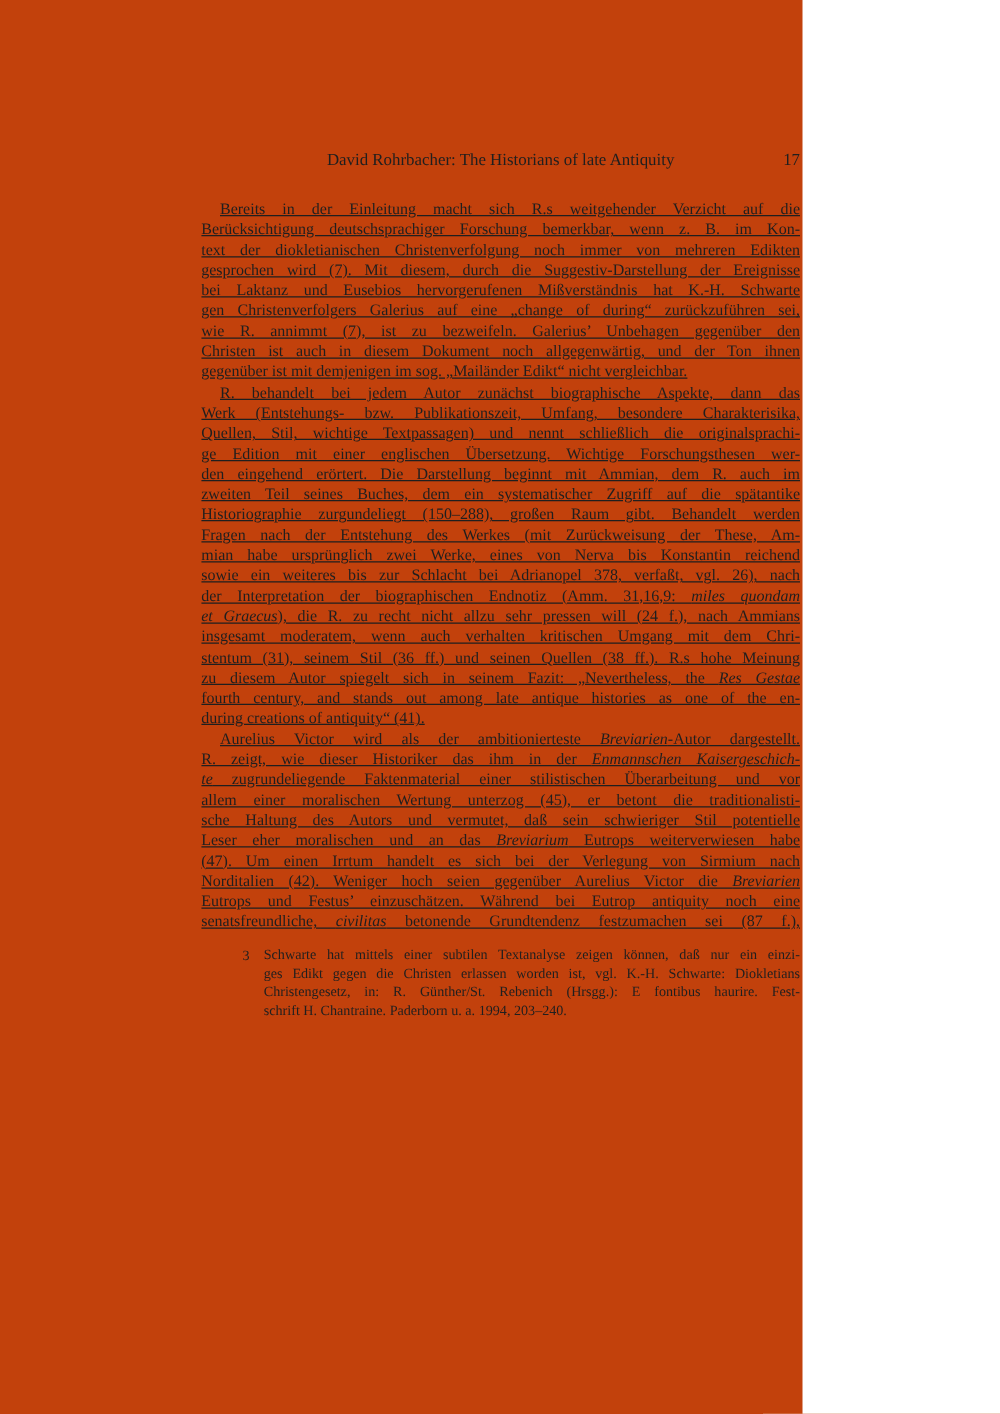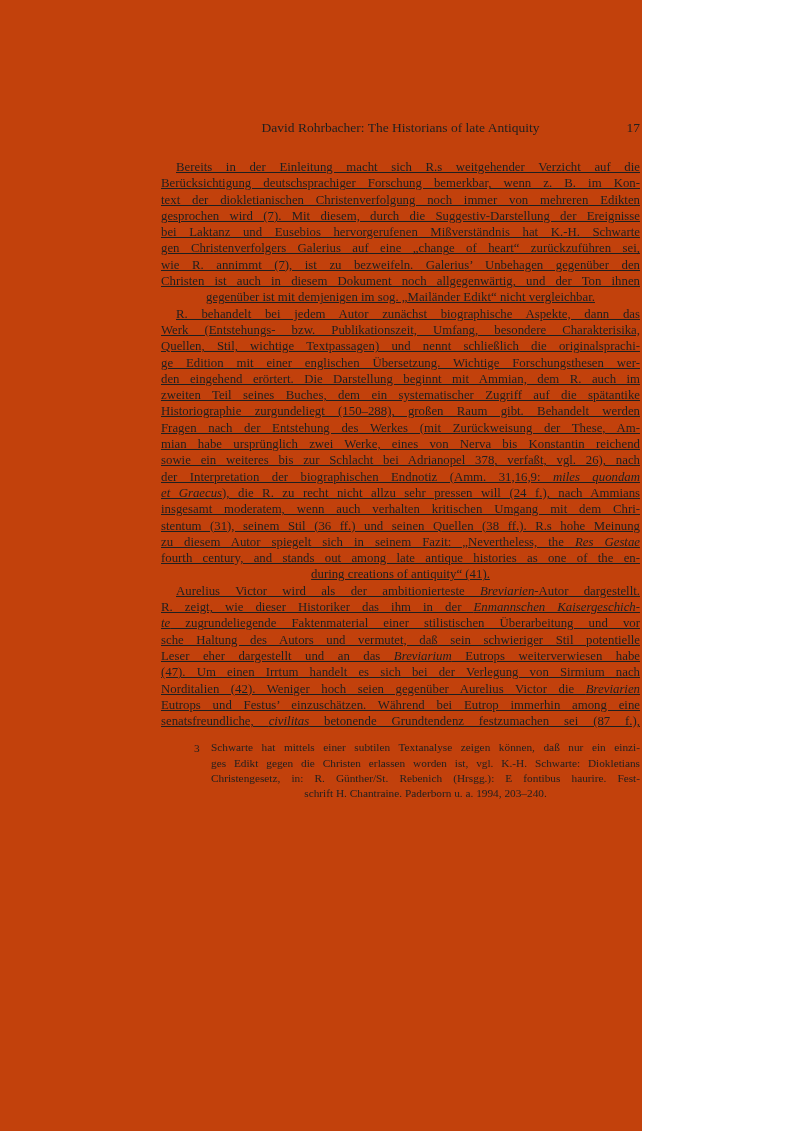--- a/index.html
+++ b/index.html
@@ -38,21 +38,21 @@
     height: 16.3px;
     overflow: hidden;
     text-align: justify;
   }
   .line.j::after {
     content: "";
     display: inline-block;
     width: 100%;
     height: 0;
   }
-  .line.last { text-align: center; }
+  .line.last { text-align: left; }
   .line.indent { text-indent: 15px; }
   .line em { font-style: italic; }
   .line sup {
     font-size: 9px;
     line-height: 0;
     vertical-align: 4px;
   }
 
   .footnote {
     position: relative;
@@ -79,21 +79,21 @@
       <span class="page-number">17</span>
     </div>
 
     <div class="body">
         <div class="paragraph">
           <div class="line j indent"><span>Bereits in der Einleitung macht sich R.s weitgehender Verzicht auf die</span></div>
           <div class="line j"><span>Berücksichtigung deutschsprachiger Forschung bemerkbar, wenn z. B. im Kon-</span></div>
           <div class="line j"><span>text der diokletianischen Christenverfolgung noch immer von mehreren Edikten</span></div>
           <div class="line j"><span>gesprochen wird (7). Mit diesem, durch die Suggestiv-Darstellung der Ereignisse</span></div>
           <div class="line j"><span>bei Laktanz und Eusebios hervorgerufenen Mißverständnis hat K.-H. Schwarte</span></div>
-          <div class="line j"><span>gen Christenverfolgers Galerius auf eine „change of heart“ zurückzuführen sei,</span></div>
+          <div class="line j"><span>gen Christenverfolgers Galerius auf eine „change of during“ zurückzuführen sei,</span></div>
           <div class="line j"><span>wie R. annimmt (7), ist zu bezweifeln. Galerius’ Unbehagen gegenüber den</span></div>
           <div class="line j"><span>Christen ist auch in diesem Dokument noch allgegenwärtig, und der Ton ihnen</span></div>
           <div class="line last"><span>gegenüber ist mit demjenigen im sog. „Mailänder Edikt“ nicht vergleichbar.</span></div>
         </div>
         <div class="paragraph">
           <div class="line j indent"><span>R. behandelt bei jedem Autor zunächst biographische Aspekte, dann das</span></div>
           <div class="line j"><span>Werk (Entstehungs- bzw. Publikationszeit, Umfang, besondere Charakterisika,</span></div>
           <div class="line j"><span>Quellen, Stil, wichtige Textpassagen) und nennt schließlich die originalsprachi-</span></div>
           <div class="line j"><span>ge Edition mit einer englischen Übersetzung. Wichtige Forschungsthesen wer-</span></div>
           <div class="line j"><span>den eingehend erörtert. Die Darstellung beginnt mit Ammian, dem R. auch im</span></div>
@@ -107,25 +107,26 @@
           <div class="line j"><span>insgesamt moderatem, wenn auch verhalten kritischen Umgang mit dem Chri-</span></div>
           <div class="line j"><span>stentum (31), seinem Stil (36 ff.) und seinen Quellen (38 ff.). R.s hohe Meinung</span></div>
           <div class="line j"><span>zu diesem Autor spiegelt sich in seinem Fazit: „Nevertheless, the </span><em>Res Gestae</em></div>
           <div class="line j"><span>fourth century, and stands out among late antique histories as one of the en-</span></div>
           <div class="line last"><span>during creations of antiquity“ (41).</span></div>
         </div>
         <div class="paragraph">
           <div class="line j indent"><span>Aurelius Victor wird als der ambitionierteste </span><em>Breviarien</em><span>-Autor dargestellt.</span></div>
           <div class="line j"><span>R. zeigt, wie dieser Historiker das ihm in der </span><em>Enmannschen Kaisergeschich-</em></div>
           <div class="line j"><em>te</em><span> zugrundeliegende Faktenmaterial einer stilistischen Überarbeitung und vor</span></div>
+          <div class="line j"><span>allem einer moralischen Wertung unterzog (45), er betont die traditionalisti-</span></div>
           <div class="line j"><span>sche Haltung des Autors und vermutet, daß sein schwieriger Stil potentielle</span></div>
-          <div class="line j"><span>Leser eher dargestellt und an das </span><em>Breviarium</em><span> Eutrops weiterverwiesen habe</span></div>
+          <div class="line j"><span>Leser eher moralischen und an das </span><em>Breviarium</em><span> Eutrops weiterverwiesen habe</span></div>
           <div class="line j"><span>(47). Um einen Irrtum handelt es sich bei der Verlegung von Sirmium nach</span></div>
           <div class="line j"><span>Norditalien (42). Weniger hoch seien gegenüber Aurelius Victor die </span><em>Breviarien</em></div>
-          <div class="line j"><span>Eutrops und Festus’ einzuschätzen. Während bei Eutrop immerhin among eine</span></div>
+          <div class="line j"><span>Eutrops und Festus’ einzuschätzen. Während bei Eutrop antiquity noch eine</span></div>
           <div class="line j"><span>senatsfreundliche, </span><em>civilitas</em><span> betonende Grundtendenz festzumachen sei (87 f.),</span></div>
         </div>
       </div>
 
     <div class="footnote">
       <span class="footnote-marker">3</span>
       <div class="footnote-text">
           <div class="line j"><span>Schwarte hat mittels einer subtilen Textanalyse zeigen können, daß nur ein einzi-</span></div>
           <div class="line j"><span>ges Edikt gegen die Christen erlassen worden ist, vgl. K.-H. Schwarte: Diokletians</span></div>
           <div class="line j"><span>Christengesetz, in: R. Günther/St. Rebenich (Hrsgg.): E fontibus haurire. Fest-</span></div>

